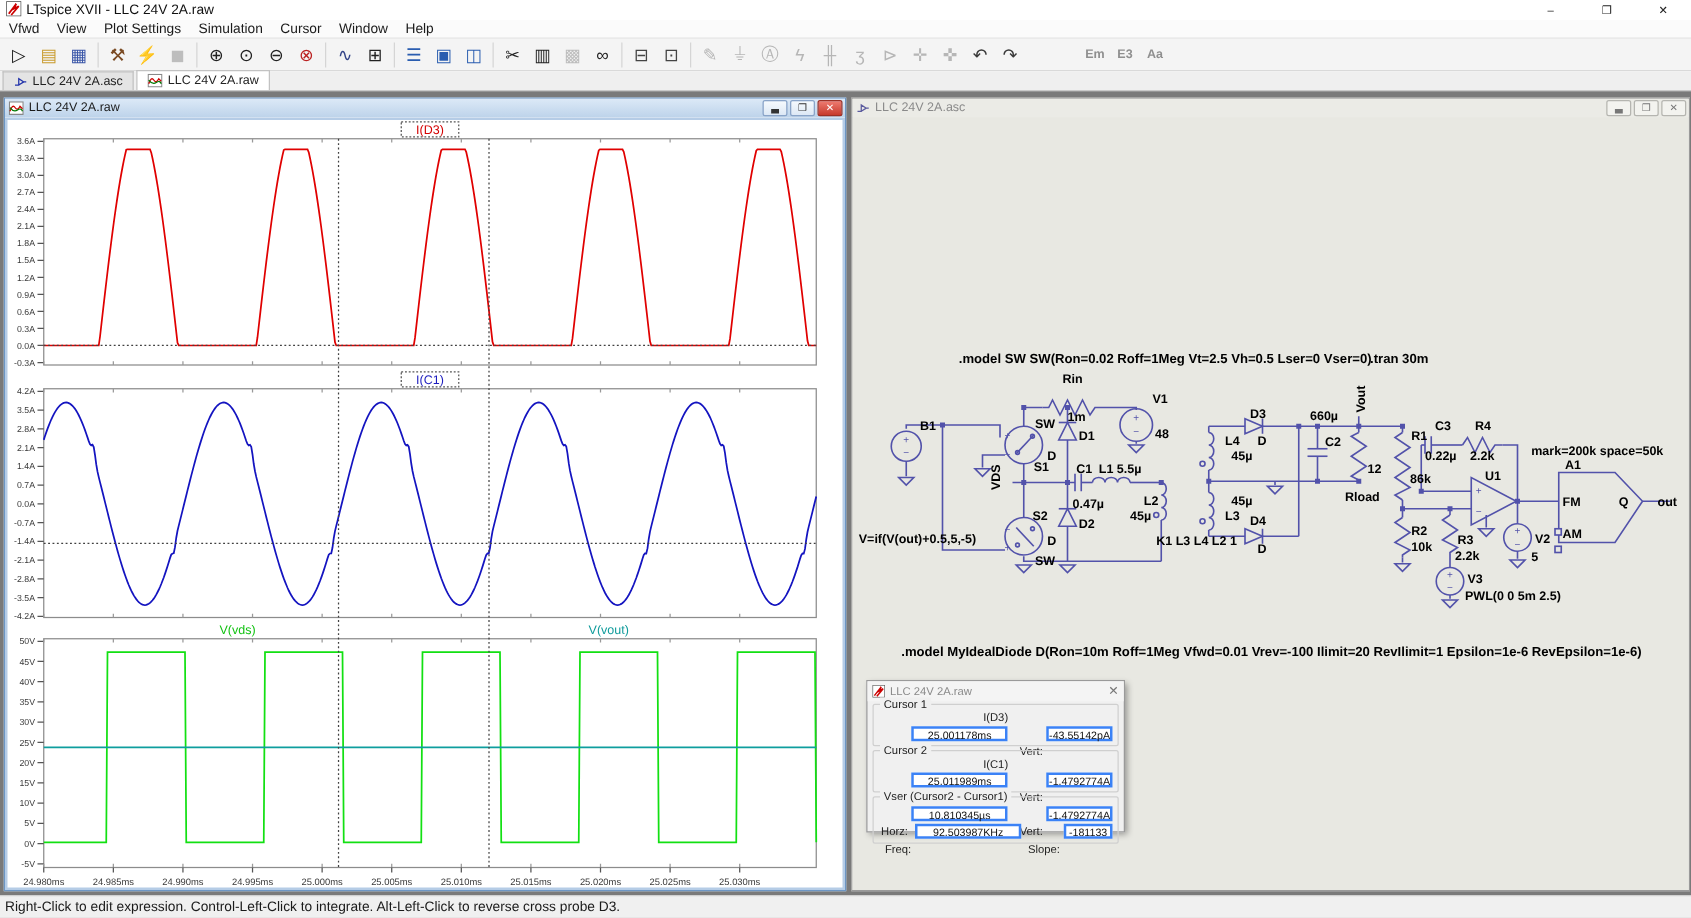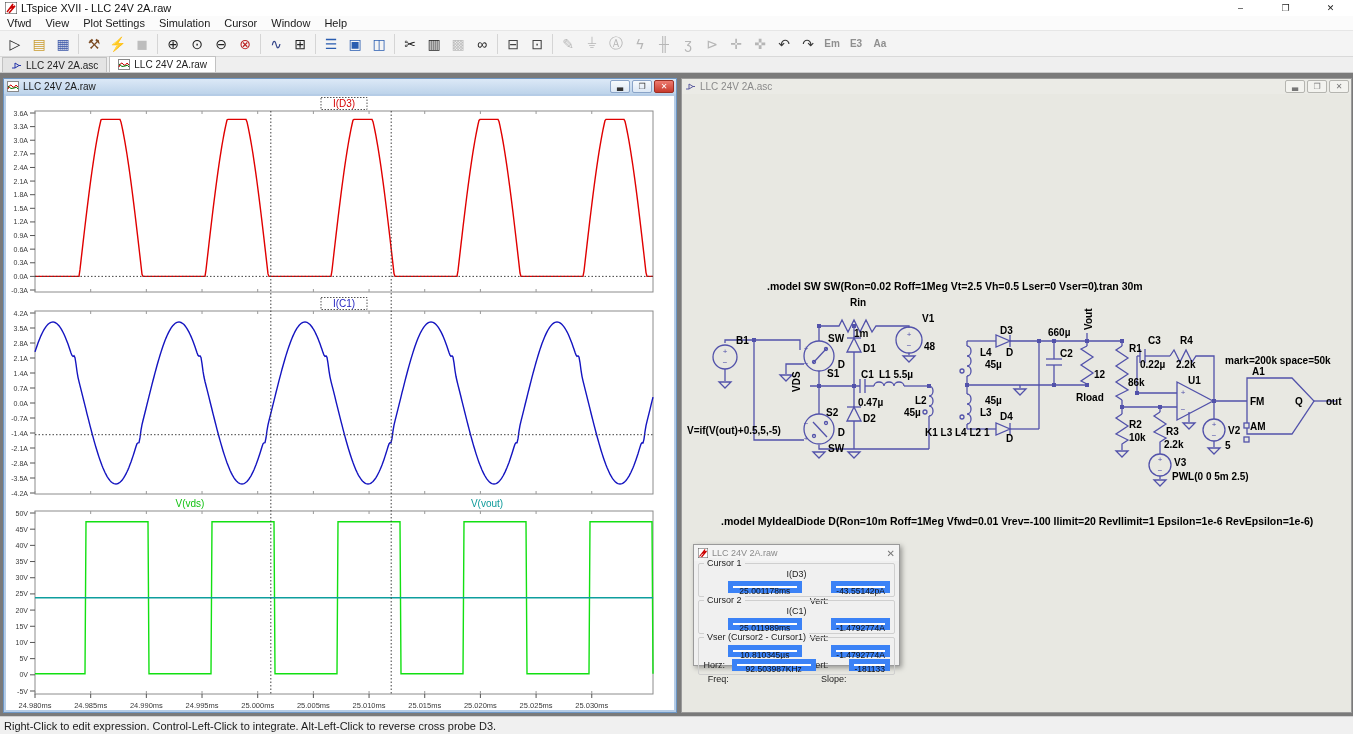--- a/index.html
+++ b/index.html
@@ -49,21 +49,21 @@
   .cdl-bar { height:16px; display:flex; align-items:center; gap:4px; padding:0 4px; background:#f4f4f4;
     color:#8a8a8a; font-size:9px; }
   .cdl-x { margin-left:auto; color:#777; font-size:10px; }
   .cgroup { border:1px solid #cfcfcf; border-radius:2px; margin:2px 4px 3px; position:relative;
     padding:6px 4px 2px; }
   .cgroup-title { position:absolute; top:-6px; left:5px; background:#f0f0f0; padding:0 3px; font-size:9px; color:#222; }
   .csig { text-align:center; font-size:9px; color:#222; height:10px; line-height:9px; }
   .crow { display:flex; align-items:center; gap:3px; height:14px; }
   .clab { width:26px; text-align:right; color:#222;margin-top:28px; }
   .clab.r2 { width:28px; }
-  .fld { background:#fff; border:5px solid #3b82f6; height:12px; line-height:11px; text-align:center;
+  .fld { background:#fff; border:2px solid #3b82f6; height:12px; line-height:11px; text-align:center;
     font-size:8.5px; color:#111; }
   .fld.horz { width:85px; }
   .fld.vert { flex:1; }
   
   .statusbar { position:absolute; left:0; top:716px; width:1353px; height:18px; background:#f0f0f0;
     border-top:1px solid #d0d0d0; font-size:11px; color:#1a1a1a; display:flex; align-items:center; padding-left:4px; }
   svg text { font-family:"Liberation Sans", sans-serif; }
 </style>
 </head>
 <body>
@@ -125,21 +125,21 @@
     <span class="tbtn" style="color: rgb(182, 182, 182);">⏚</span>
     <span class="tbtn" style="color: rgb(182, 182, 182);">Ⓐ</span>
     <span class="tbtn" style="color: rgb(182, 182, 182);">ϟ</span>
     <span class="tbtn" style="color: rgb(182, 182, 182);">╫</span>
     <span class="tbtn" style="color: rgb(182, 182, 182);">ʒ</span>
     <span class="tbtn" style="color: rgb(182, 182, 182);">⊳</span>
     <span class="tbtn" style="color: rgb(182, 182, 182);">✛</span>
     <span class="tbtn" style="color: rgb(182, 182, 182);">✜</span>
     <span class="tbtn" style="color: rgb(58, 58, 58);">↶</span>
     <span class="tbtn" style="color: rgb(58, 58, 58);">↷</span>
-    <span class="tbtn small-text" style="color: rgb(143, 143, 143);">Em</span>
+    <span class="tbtn small-text" style="color: rgb(143, 143, 143); margin-left: 44px;">Em</span>
     <span class="tbtn small-text" style="color: rgb(143, 143, 143);">E3</span>
     <span class="tbtn small-text" style="color: rgb(143, 143, 143);">Aa</span>
     <span class="tbtn small-text" style="color: rgb(143, 143, 143); margin-top: 46px;">.op</span>
   </div>
 
 <div class="tabbar">
   <div class="tab">
     <svg width="11" height="11">
         <path d="M1,8 L4,8 L4,3 L8,5.5 L4,8 M8,5.5 L10,5.5" stroke="#2233aa" fill="none" stroke-width="1"></path>
       </svg>

